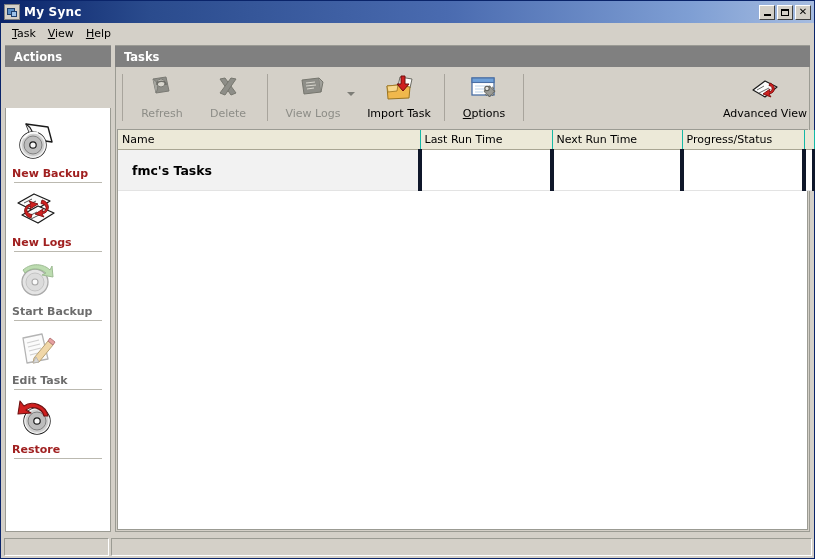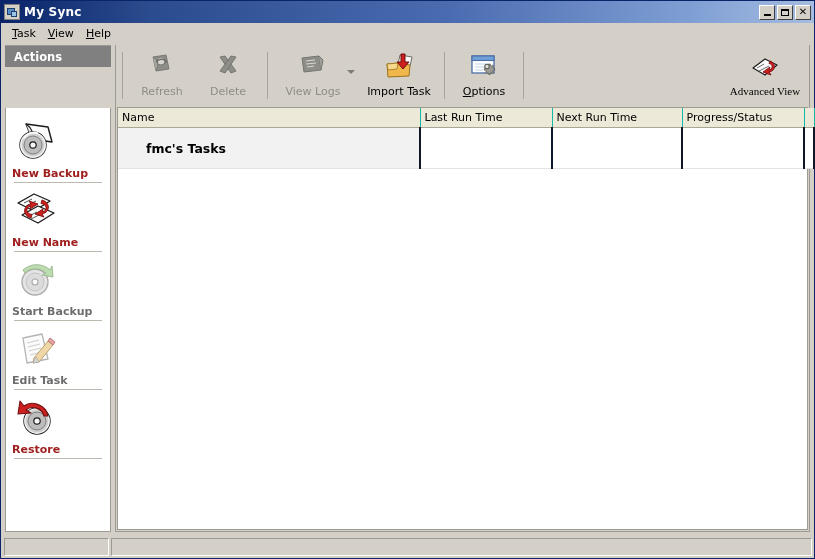--- a/index.html
+++ b/index.html
@@ -247,21 +247,21 @@
   .tb-caret {
     position: absolute;
     right: -3px;
     top: 22px;
     width: 0; height: 0;
     border-left: 4px solid transparent;
     border-right: 4px solid transparent;
     border-top: 4px solid #7d7d77;
   }
   .tb-spacer { flex: 1; }
-  .tb-btn.right { width: 84px; font-family: Liberation Serif, serif; }
+  .tb-btn.right { width: 84px; }
 
   
   .listwrap {
     flex: 1;
     margin: 0 1px 1px 1px;
     background: #ffffff;
     border: 1px solid #9b9b93;
     display: flex;
     flex-direction: column;
     min-height: 0;
@@ -279,25 +279,25 @@
     font-weight: normal;
     font-size: 11px;
     text-align: left;
     padding: 2px 0 2px 4px;
     height: 15px;
     color: #000;
     white-space: nowrap;
     overflow: hidden;
   }
   table.tasks td {
-    border-right: 2px solid #0f172a;
+    border-right: 4px solid #0f172a;
     border-bottom: 1px solid #e3e3e3;
     height: 40px;
     vertical-align: middle;
-    padding: 0 0 0 28px;
+    padding: 0 0 0 14px;
     font-size: 12px;
     overflow: hidden;
     background: #ffffff;
   }
   table.tasks td.namecell {
     background: #f2f2f2;
     font-weight: bold;
     font-size: 12.5px;
     color: #000;
   }
@@ -382,21 +382,21 @@
         <div class="action">
           <div class="action-icon">
             <svg class="ico" viewBox="0 0 48 46">
               <path d="M6 16 L22 7 L38 14 L22 24 Z" fill="#fbfbfb" stroke="#1a1a1a" stroke-width="1.3" stroke-linejoin="round"></path>
               <path d="M10 28 L26 19 L42 26 L26 36 Z" fill="#fbfbfb" stroke="#1a1a1a" stroke-width="1.3" stroke-linejoin="round"></path>
               <path d="M12 16 L20 12 M14 19 L24 14 M17 29 L25 25 M19 32 L29 27" stroke="#555" stroke-width="1"></path>
               <path d="M30 13 C38 15 39 25 30 27 L32 30 L23 27 L31 22 L30.5 25 C36 23.5 35 17 29 16.5 Z" fill="#cf2020" stroke="#7a0f0f" stroke-width="0.9"></path>
               <path d="M19 31 C11 29 10 19 19 17 L17 14 L26 17 L18 22 L18.5 19 C13 20.5 14 27 20 27.5 Z" fill="#cf2020" stroke="#7a0f0f" stroke-width="0.9"></path>
             </svg>
           </div>
-          <div class="action-label">New Name</div>
+          <div class="action-label">New Logs</div>
         </div>
         <div class="action-sep"></div>
 
         <div class="action disabled">
           <div class="action-icon">
             <svg class="ico" viewBox="0 0 48 46">
               <circle cx="23" cy="26" r="13" fill="#e4e4e4" stroke="#a9a9a9" stroke-width="1.3"></circle>
               <circle cx="23" cy="26" r="9" fill="#dcdcdc" stroke="#bdbdbd" stroke-width="0.8"></circle>
               <circle cx="23" cy="26" r="3" fill="#fafafa" stroke="#a9a9a9" stroke-width="1.1"></circle>
               <path d="M11 14 C20 6 32 8 38 14 L40 10 L41 21 L30 19 L34 17 C28 12 19 11 13 17 Z" fill="#bcdcb0" stroke="#9dbb92" stroke-width="1"></path>
@@ -431,20 +431,21 @@
             </svg>
           </div>
           <div class="action-label">Restore</div>
         </div>
         <div class="action-sep"></div>
 
       </div>
     </div>
 
     <div class="main">
+      <div class="panel-head">Tasks</div>
       <div class="main-body">
 
         <div class="toolbar">
 
           <div class="tb-sep" style="margin-left:2px;"></div>
 
           <div class="tb-btn disabled">
             <div class="tb-icon">
               <svg class="ico" viewBox="0 0 32 30">
                 <path d="M7 5 L20 3 L23 17 L10 19 Z" fill="#8e8e88" stroke="#7a7a74" stroke-width="1"></path>

